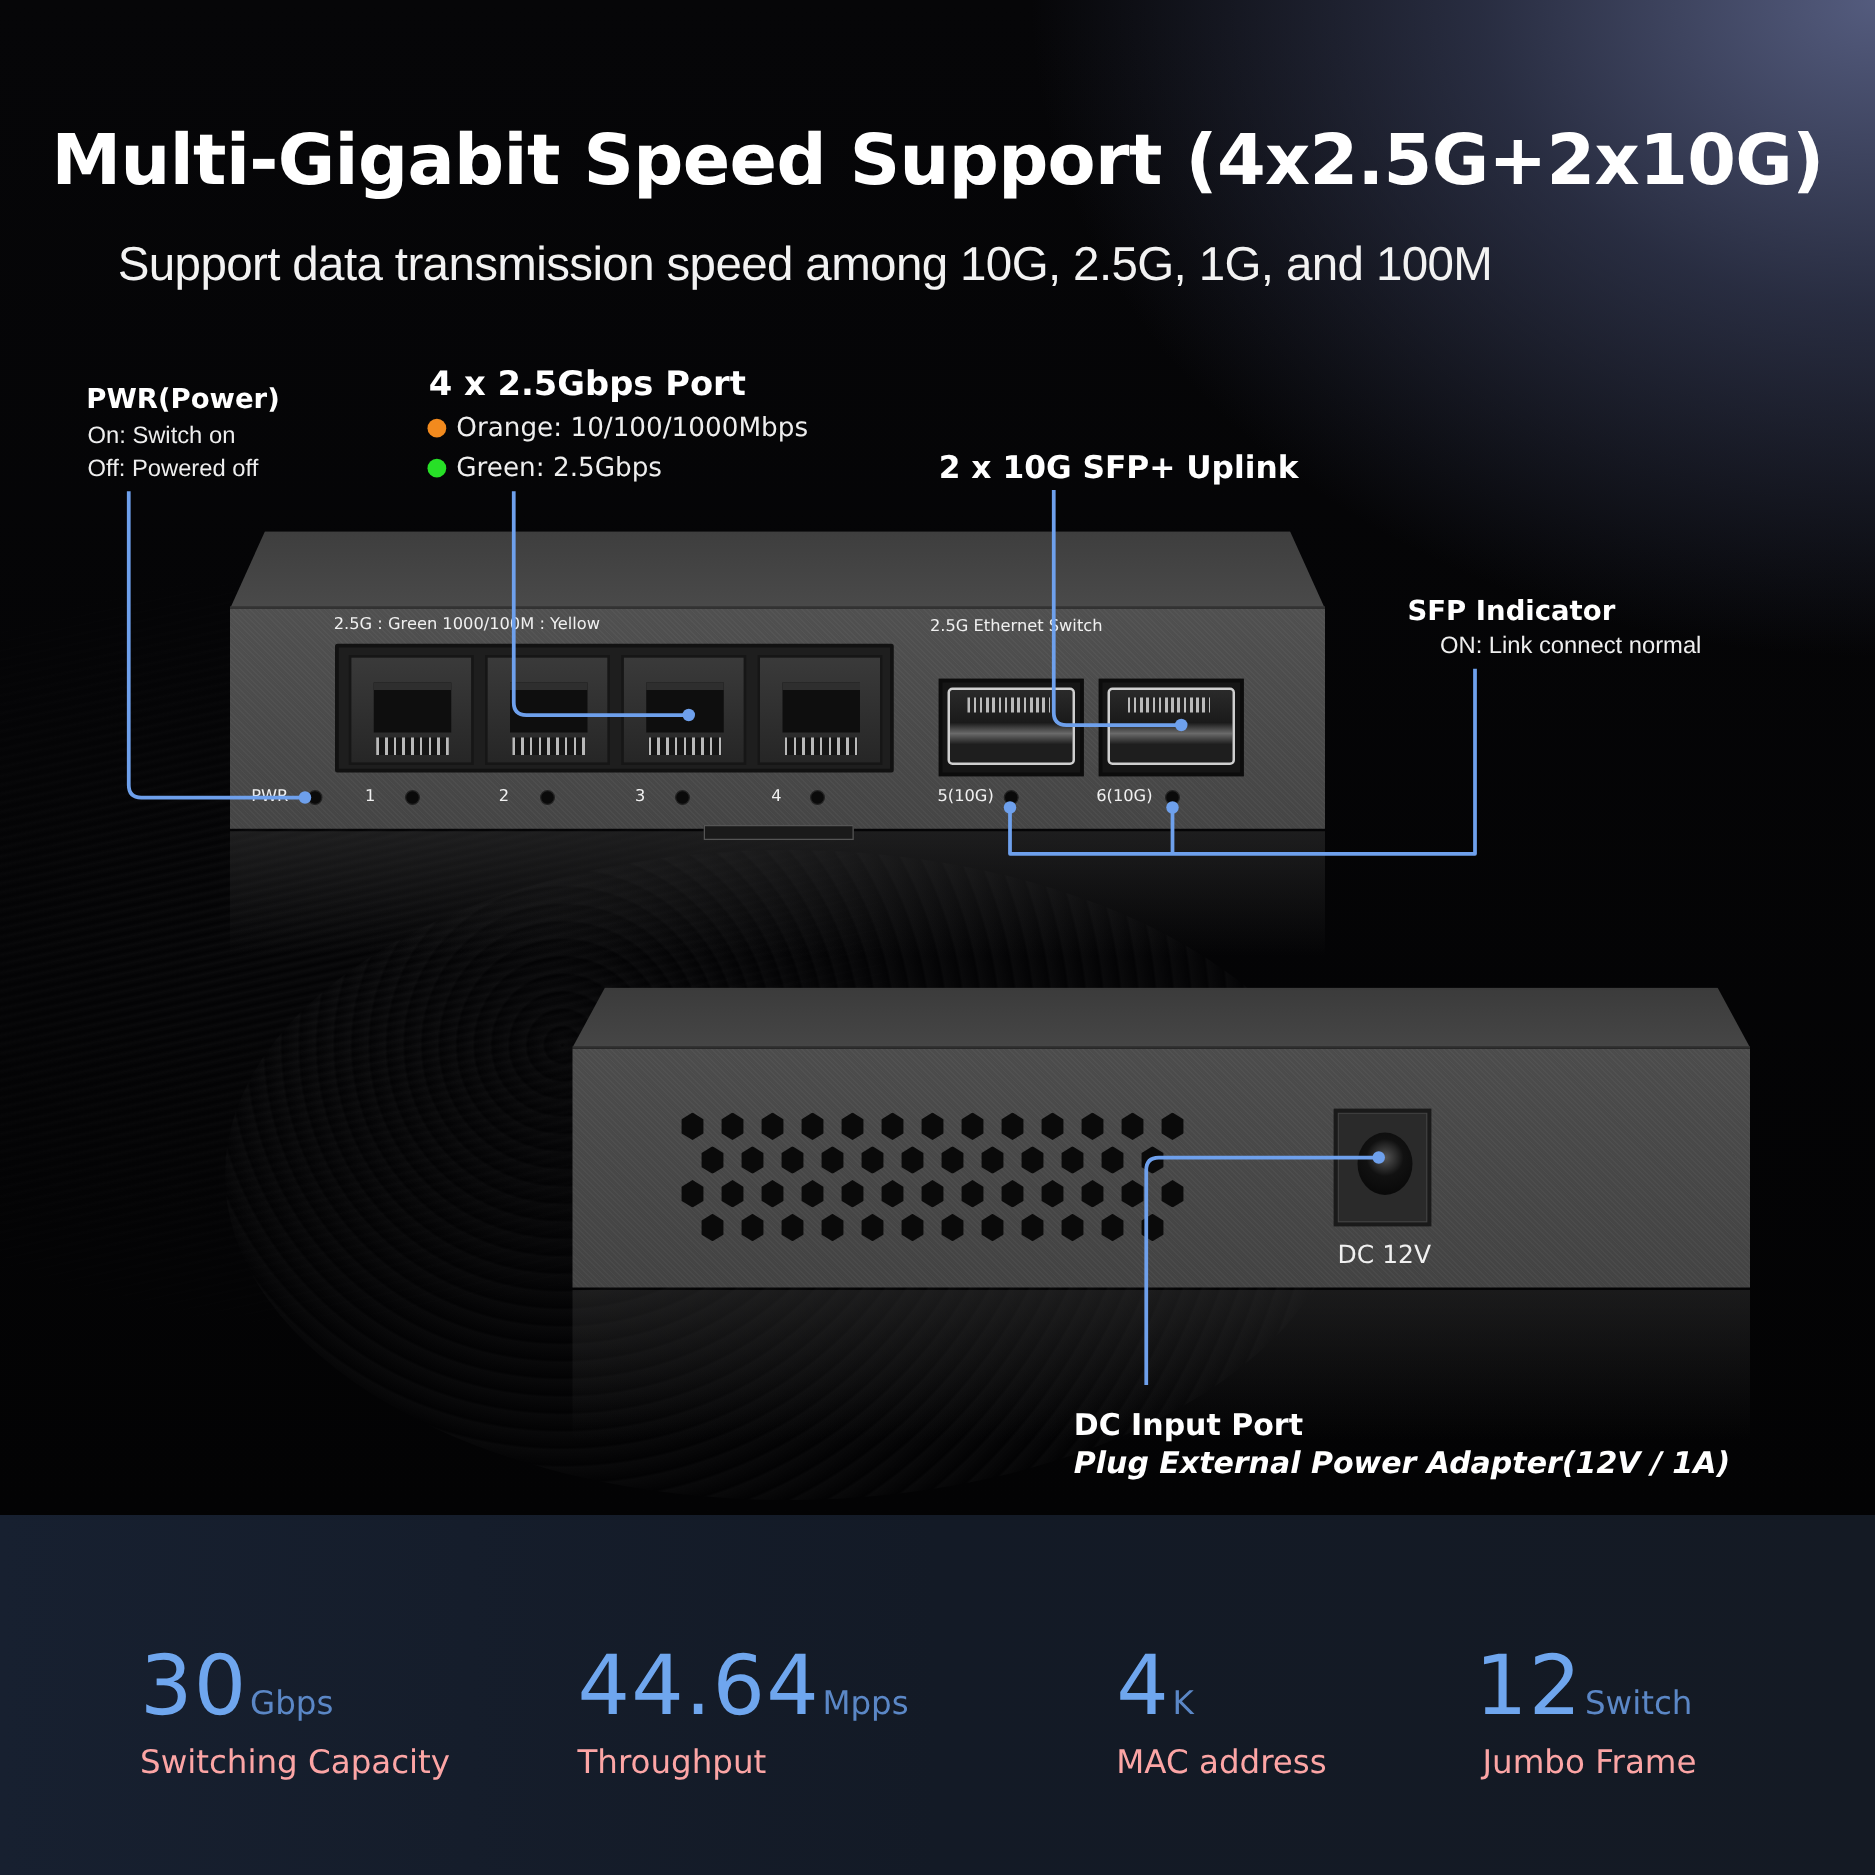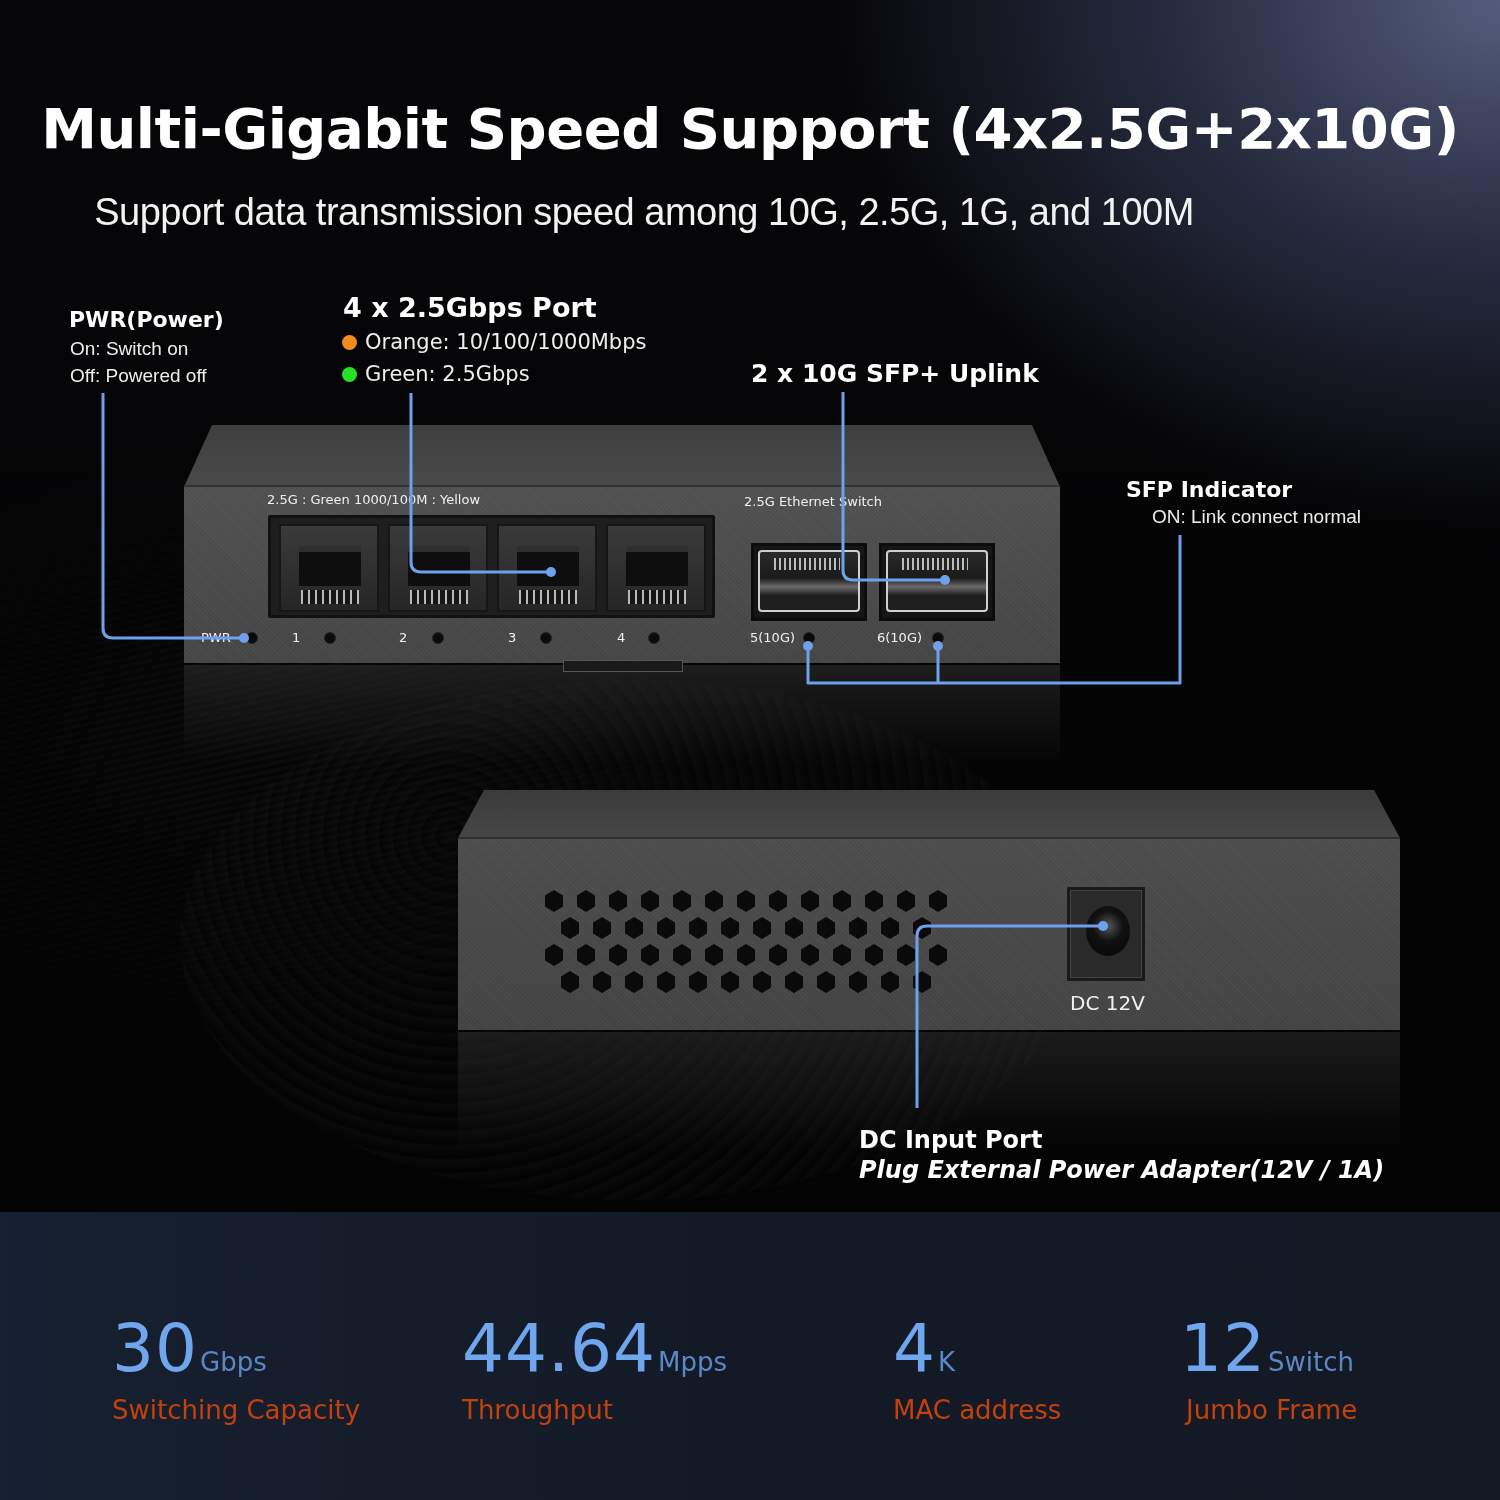--- a/index.html
+++ b/index.html
@@ -123,21 +123,21 @@
   svg.callouts { position: absolute; left: 0; top: 0; width: 1500px; height: 1500px; pointer-events: none; }
 
   
   .stats {
     position: absolute; left: 0; top: 1212px; width: 1500px; height: 288px;
     background: linear-gradient(90deg, #172030 0%, #131a26 50%, #141a24 100%);
   }
   .stat { position: absolute; top: 1310px; white-space: nowrap; }
   .stat-value { font-family: "DejaVu Sans", sans-serif; font-size: 66px; color: #6fa6ee; letter-spacing: 1px; font-weight: 400; }
   .stat-unit { font-family: "DejaVu Sans", sans-serif; font-size: 26px; color: #5b87c6; margin-left: 2px; }
-  .stat-label { position: absolute; top: 1395px; font-family: "DejaVu Sans", sans-serif; font-size: 26px; color: #c2410c; white-space: nowrap; text-align: center; }
+  .stat-label { position: absolute; top: 1395px; font-family: "DejaVu Sans", sans-serif; font-size: 26px; color: #fca5a5; white-space: nowrap; text-align: center; }
 </style>
 </head>
 <body>
 
 <div class="hero">
   <div class="streaks"></div>
   <div class="swirl"></div>
 </div>
 
 <h1 class="title">Multi-Gigabit Speed Support (4x2.5G+2x10G)</h1>

